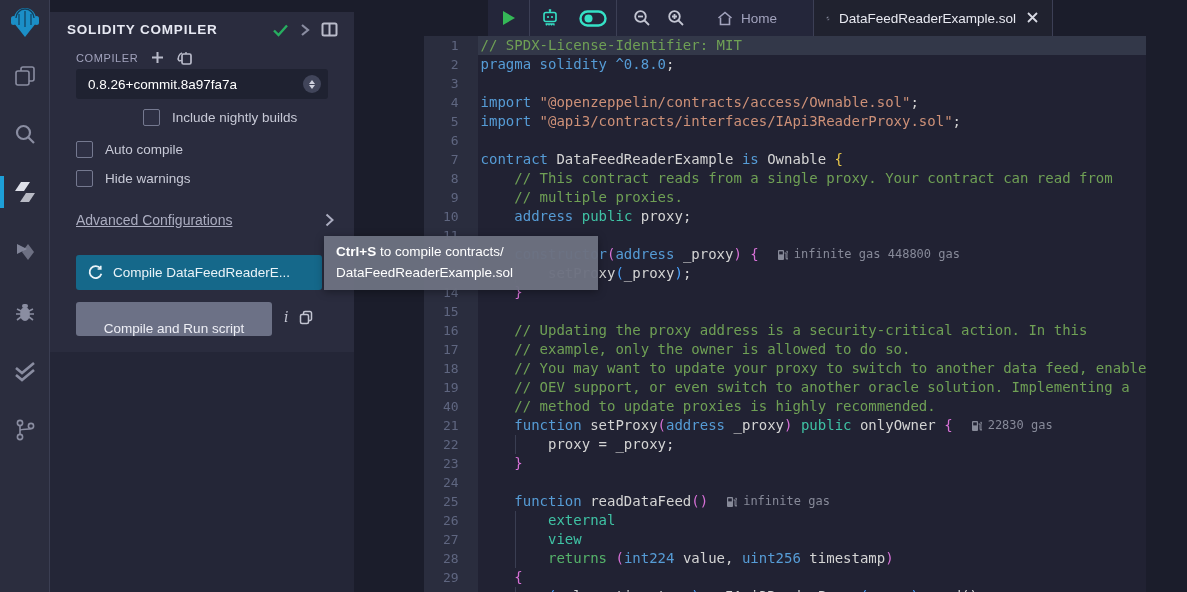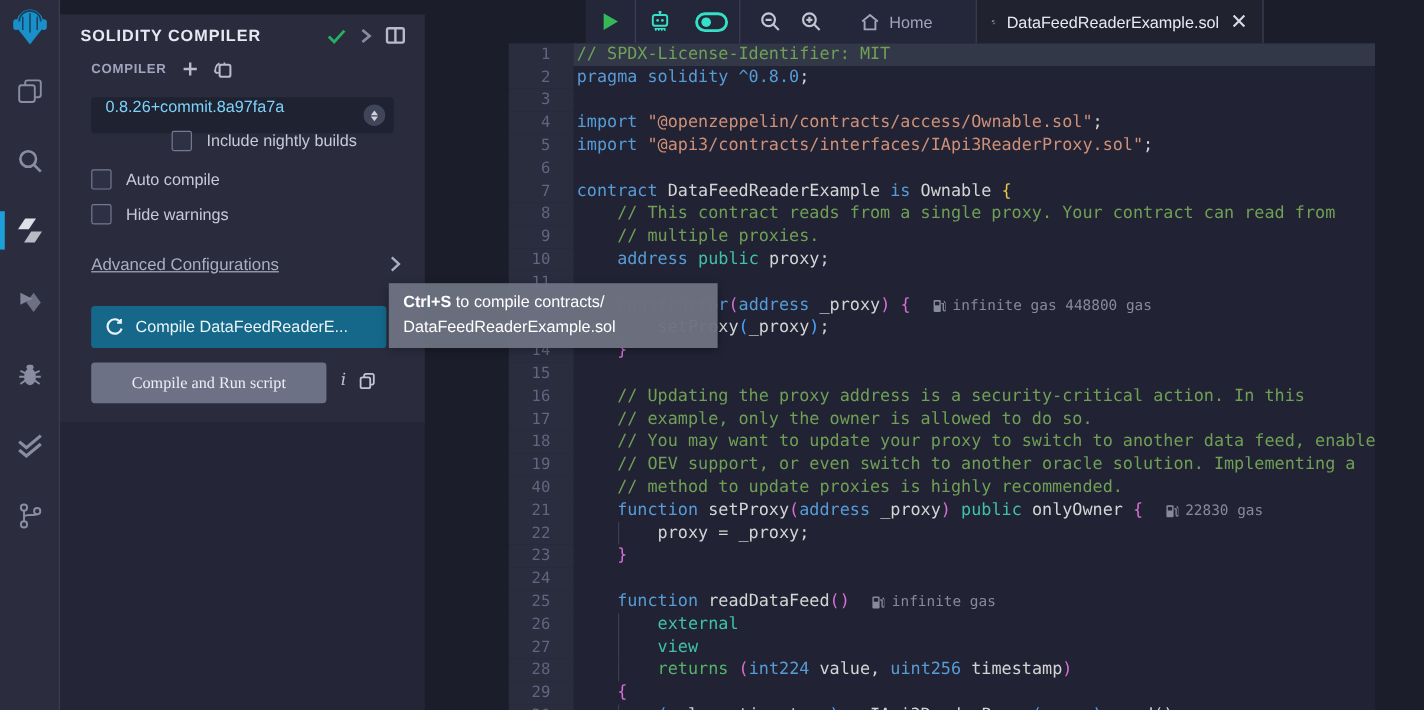--- a/index.html
+++ b/index.html
@@ -18,46 +18,46 @@
                width:4px; height:32px; background:#1d9fd7; }
   .rail-item svg { display:block; }
 
   
   .panel { width:304px; flex:0 0 304px; position:relative;
            background:linear-gradient(#2a2c3e 0 340px, #242637 340px 100%);margin-top:12px; }
   .panel-title-row { display:flex; align-items:center; padding:10px 16px 0 17px; }
   .panel-title { color:#e6e8f2; font-size:13.5px; font-weight:bold; letter-spacing:.8px; flex:1; }
   .panel-title-icons { display:flex; align-items:center; gap:11px; }
   .compiler-row { display:flex; align-items:center; gap:13px; padding:13px 0 0 26px; }
-  .compiler-label { color:#a2a3bd; font-size:11px; font-weight:bold; letter-spacing:.6px; }
+  .compiler-label { color:#a2a3bd; font-size:11px; font-weight:normal; letter-spacing:.6px; }
   .icon-btn { color:#b9bbca; cursor:pointer; display:flex; align-items:center; }
-  .version-select { position:absolute; left:26px; top:69px; width:252px; height:30px;
-      background:#1f2231; border-radius:3px; color:#7dd3fc; font-size:13.5px;
-      display:flex; align-items:flex-start; padding-left:12px; cursor:pointer; }
+  .version-select { position:absolute; left:26px; top:57px; width:252px; height:30px;
+      background:#1f2231; border-radius:3px; color:#ffffff; font-size:13.5px;
+      display:flex; align-items:center; padding-left:12px; cursor:pointer; }
   .select-badge { position:absolute; right:7px; top:6px; width:18px; height:18px;
       border-radius:50%; background:#41455a; display:flex; flex-direction:column;
       align-items:center; justify-content:center; gap:1px; }
   .select-badge i { width:0; height:0; border-left:3.5px solid transparent;
       border-right:3.5px solid transparent; display:block; }
   .select-badge .up { border-bottom:4px solid #cfd1dd; }
   .select-badge .dn { border-top:4px solid #cfd1dd; }
   .chk-row { position:absolute; display:flex; align-items:center; gap:12px; }
   .chk { width:17px; height:17px; border:1px solid #757990; border-radius:2px;
          background:#2e3044; cursor:pointer; flex:0 0 17px; }
   .chk-label { color:#c7c9d6; font-size:13.5px; }
   .advanced-row { position:absolute; left:26px; right:20px; top:200px; display:flex;
       align-items:center; cursor:pointer; }
   .advanced-label { color:#abadc0; font-size:14px; flex:1;text-decoration:underline; }
   .btn-primary { position:absolute; left:26px; top:243px; width:246px; height:35px;
       background:#15688a; border:none; border-radius:3px; color:#eaf3f8; font-size:13.5px;
       font-family:inherit; display:flex; align-items:center; gap:10px; padding:0 12px;
       cursor:pointer; white-space:nowrap; overflow:hidden; }
   .btn-secondary { position:absolute; left:26px; top:290px; width:196px; height:34px;
       background:#6c7186; border:none; border-radius:3px; color:#edeef5; font-size:13.5px;
-      font-family:Liberation Serif, serif; display:flex; align-items:center; justify-content:center;
+      font-family:Liberation Sans, sans-serif; display:flex; align-items:flex-end; justify-content:center;
       cursor:pointer; }
   .run-extra { position:absolute; left:234px; top:297px; display:flex; gap:11px;
       align-items:center; color:#c3c5d2; }
   .info-i { font-family:"DejaVu Serif", serif; font-size:14px; font-style:italic; cursor:pointer; }
 
   
   .editor { flex:1; display:flex; flex-direction:column; position:relative; min-width:0;align-items:center; }
   .topbar { height:36px; background:#24263a; display:flex; align-items:center; flex:0 0 36px; }
   .tb-sep { width:1px; height:36px; background:#3c3f55; }
   .tb-btn { display:flex; align-items:center; justify-content:center; cursor:pointer;

